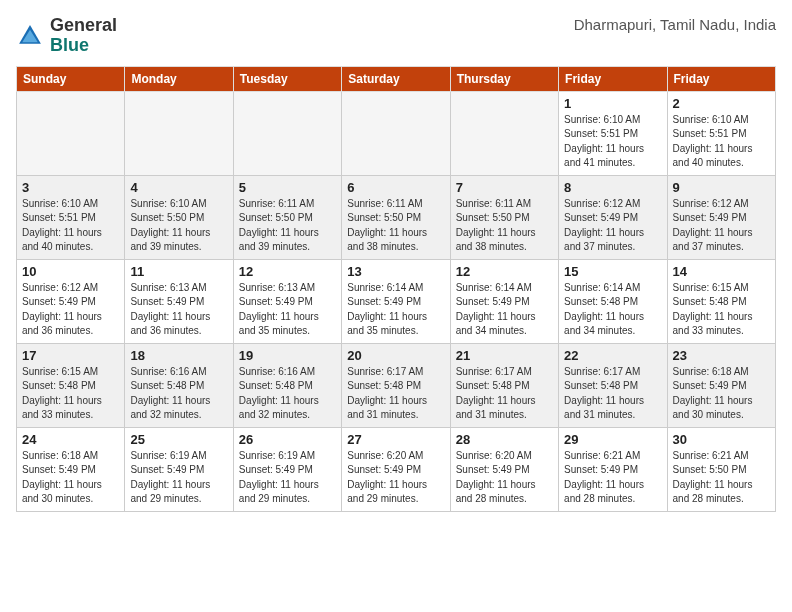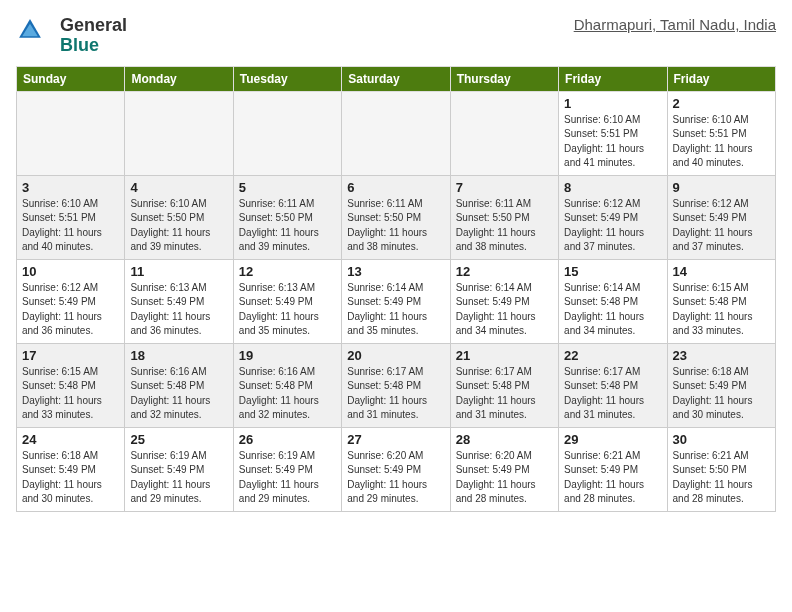--- a/index.html
+++ b/index.html
@@ -11,22 +11,22 @@
       padding: 16px;
     }
     .header {
       display: flex;
       justify-content: space-between;
       align-items: flex-start;
       margin-bottom: 10px;
     }
     .logo {
       display: flex;
-      align-items: flex-start;
-      gap: 16px;
+      align-items: center;
+      gap: 6px;
     }
     .logo-text {
       font-size: 18px;
       font-weight: bold;
       line-height: 1.1;
     }
     .logo-general { color: #333; }
     .logo-blue { color: #0f766e; }
     .logo-icon {
       width: 28px;
@@ -36,28 +36,27 @@
       text-align: right;
     }
     .month-title {
       font-size: 36px;
       font-weight: normal;
       color: #222;
     }
     .location {
       font-size: 15px;
       color: #555;
-      text-decoration: underline;
     }
     .calendar {
       width: 100%;
       border-collapse: collapse;
     }
     .calendar th {
-      background: #4d7c0f;
+      background: #c2410c;
       color: #fff;
       font-size: 12px;
       font-weight: bold;
       padding: 5px 6px;
       border: 1px solid #ddd;
       text-align: left;
     }
     .calendar td {
       border: 1px solid #ccc;
       vertical-align: top;

